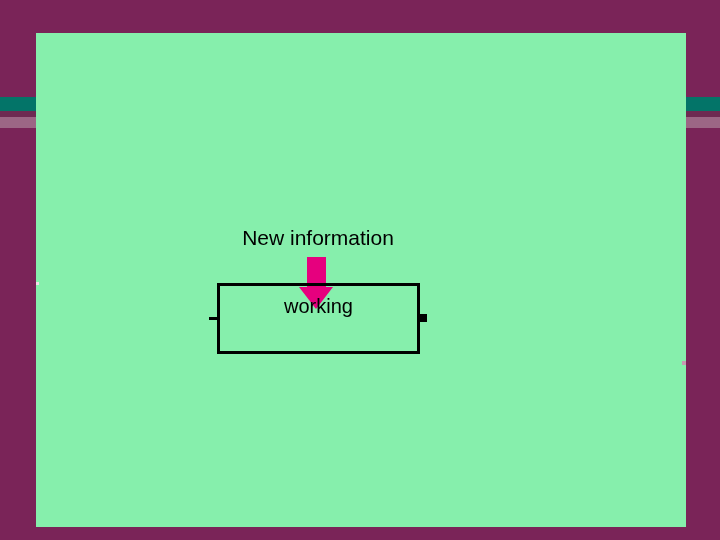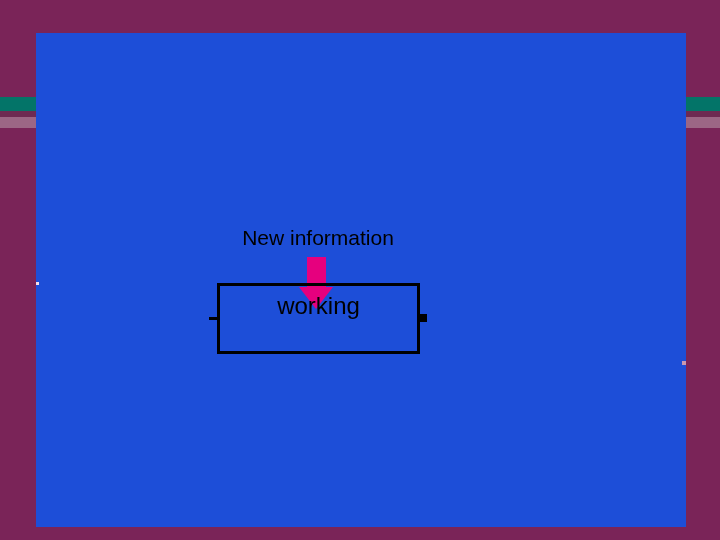--- a/index.html
+++ b/index.html
@@ -34,21 +34,21 @@
   .stripe-plum  { top: 111px; height: 6px;  background: #6e2a52; }
   .stripe-mauve { top: 117px; height: 11px; background: #9c6685; }
 
   
   #content-panel {
     position: absolute;
     left: 36px;
     top: 33px;
     width: 650px;
     height: 494px;
-    background: #1d4ed8;
+    background: #86efac;
   }
 
   
   #diagram {
     position: absolute;
     left: 0;
     top: 0;
     width: 650px;
     height: 494px;
   }
@@ -95,21 +95,21 @@
     border: 3px solid #000000;
     box-sizing: border-box;
     background: transparent;
   }
   .wm-box-label {
     position: absolute;
     left: 181px;
     top: 258px;
     width: 203px;
     text-align: center;
-    font-size: 24px;
+    font-size: 20px;
     line-height: 30px;
     color: #000000;
   }
 
   
   .tick {
     position: absolute;
     background: #000000;
   }
   .tick-left {

